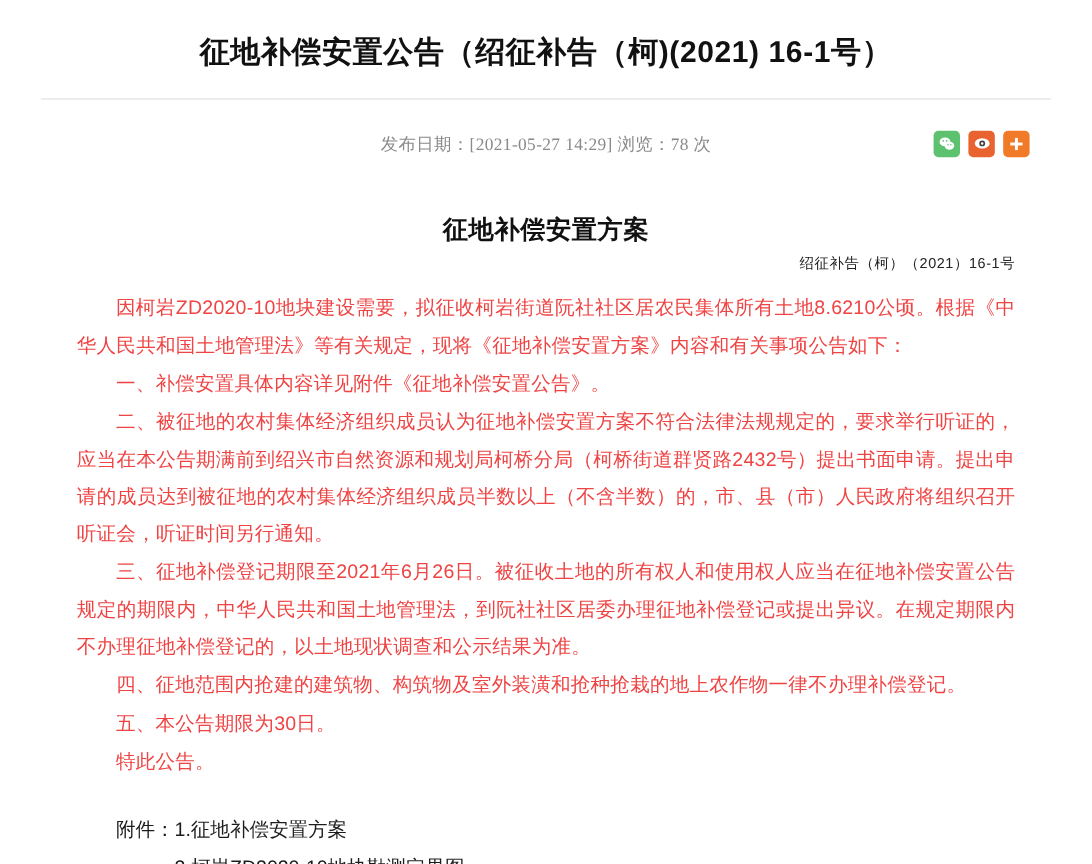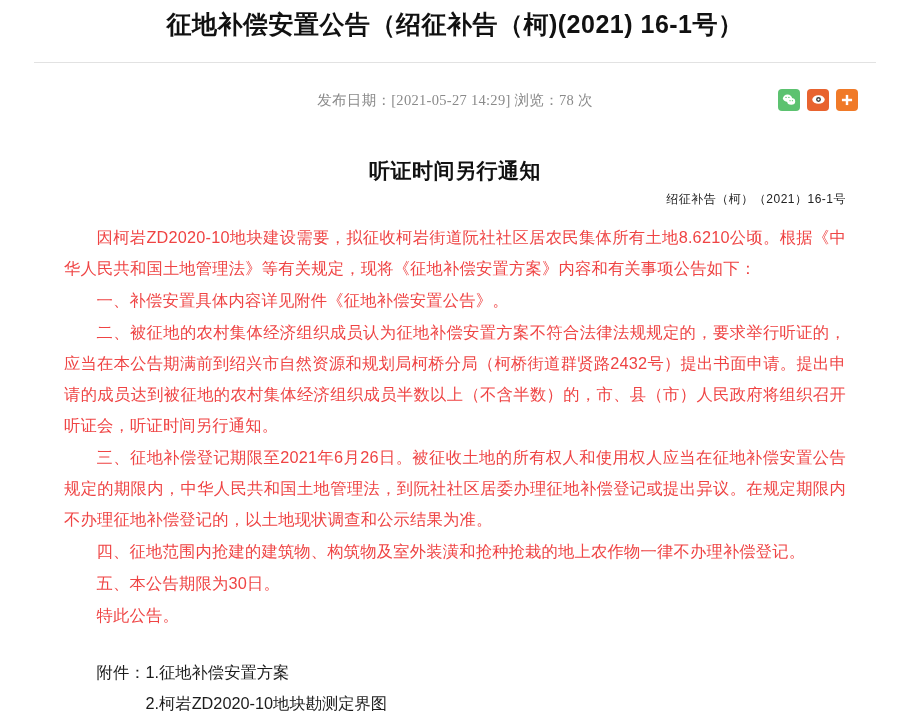--- a/index.html
+++ b/index.html
@@ -19,21 +19,21 @@
     min-height: 720px;
     box-sizing: border-box;
     padding: 0 34px;
   }
   .doc-title {
     text-align: center;
     font-size: 25px;
     font-weight: bold;
     color: #111111;
     letter-spacing: 0.5px;
-    padding: 8px 10px 20px 10px;
+    padding: 28px 10px 20px 10px;
     line-height: 1.35;
   }
   .rule {
     height: 1px;
     background: #e2e2e2;
     width: 100%;
   }
   .meta-bar {
     position: relative;
     height: 74px;
@@ -147,21 +147,21 @@
       <span class="share-icon icon-qzone">
         <svg width="14" height="14" viewBox="0 0 16 16" aria-hidden="true">
           <rect x="6.6" y="2.2" width="2.8" height="11.6" fill="#ffffff"></rect>
           <rect x="2.2" y="6.6" width="11.6" height="2.8" fill="#ffffff"></rect>
         </svg>
       </span>
     </div>
   </div>
 
   <div class="article">
-    <div class="art-title">听证时间另行通知</div>
+    <div class="art-title">征地补偿安置方案</div>
     <div class="art-subtitle">绍征补告（柯）（2021）16-1号</div>
 
     <p class="para">因柯岩ZD2020-10地块建设需要，拟征收柯岩街道阮社社区居农民集体所有土地8.6210公顷。根据《中华人民共和国土地管理法》等有关规定，现将《征地补偿安置方案》内容和有关事项公告如下：</p>
     <p class="para">一、补偿安置具体内容详见附件《征地补偿安置公告》。</p>
     <p class="para">二、被征地的农村集体经济组织成员认为征地补偿安置方案不符合法律法规规定的，要求举行听证的，应当在本公告期满前到绍兴市自然资源和规划局柯桥分局（柯桥街道群贤路2432号）提出书面申请。提出申请的成员达到被征地的农村集体经济组织成员半数以上（不含半数）的，市、县（市）人民政府将组织召开听证会，听证时间另行通知。</p>
     <p class="para">三、征地补偿登记期限至2021年6月26日。被征收土地的所有权人和使用权人应当在征地补偿安置公告规定的期限内，中华人民共和国土地管理法，到阮社社区居委办理征地补偿登记或提出异议。在规定期限内不办理征地补偿登记的，以土地现状调查和公示结果为准。</p>
     <p class="para">四、征地范围内抢建的建筑物、构筑物及室外装潢和抢种抢栽的地上农作物一律不办理补偿登记。</p>
     <p class="para">五、本公告期限为30日。</p>
     <p class="para">特此公告。</p>
 

